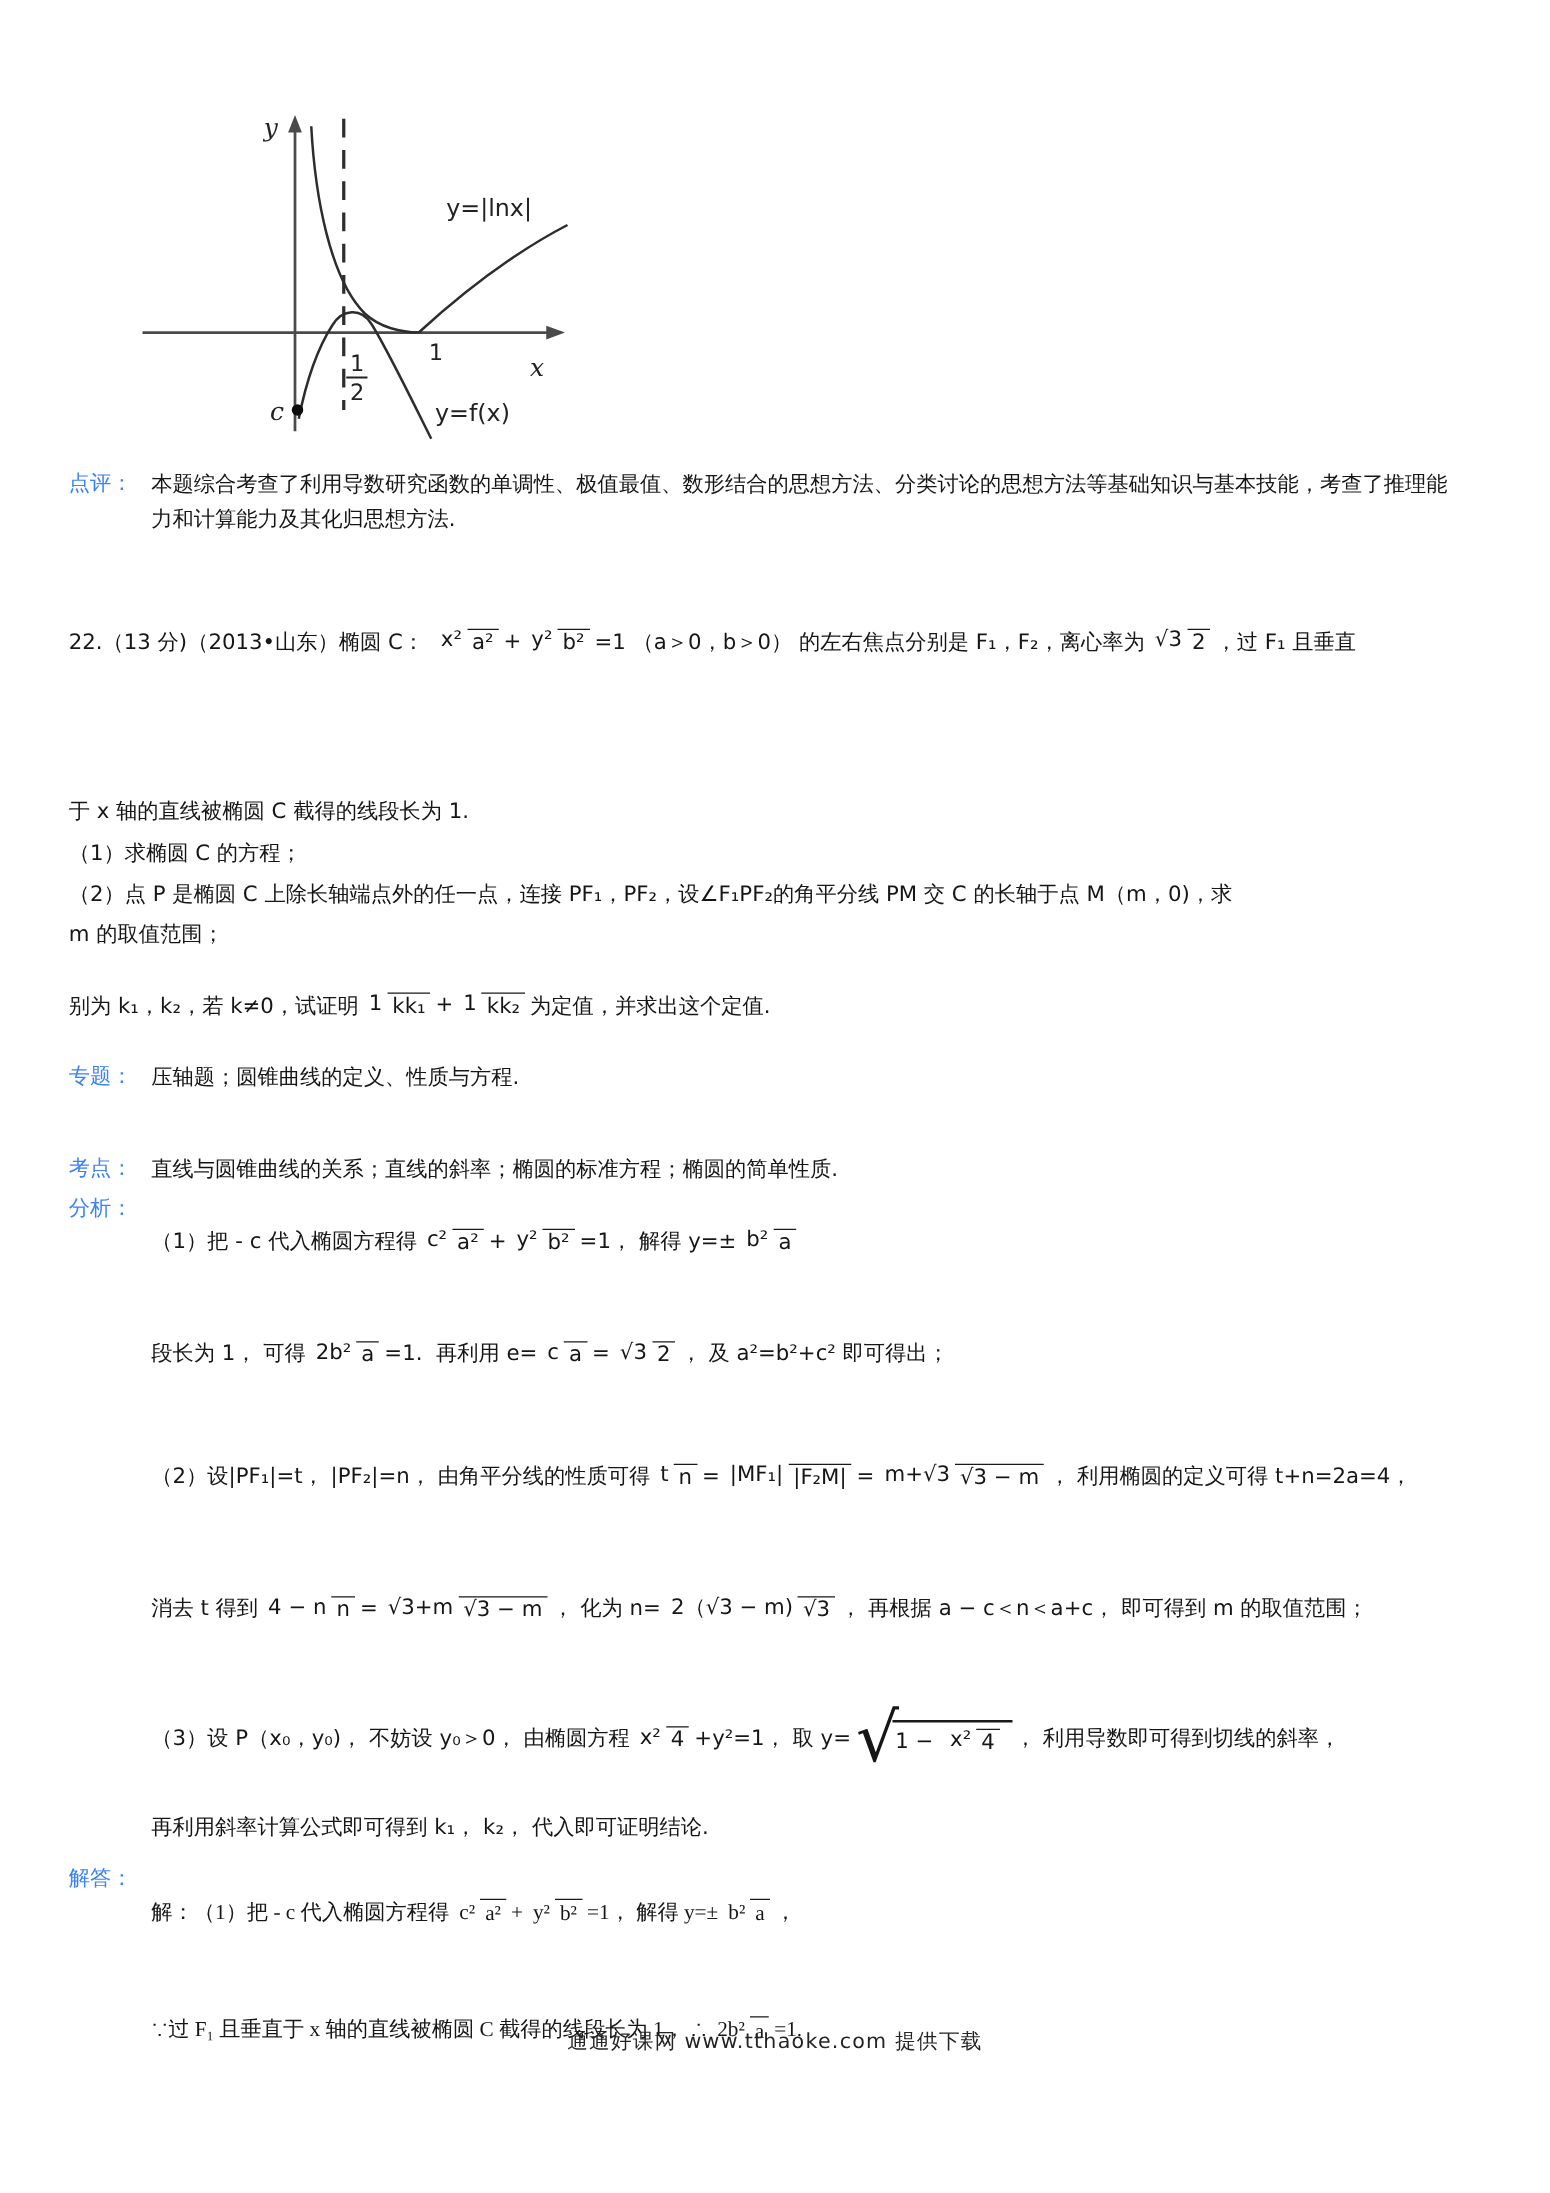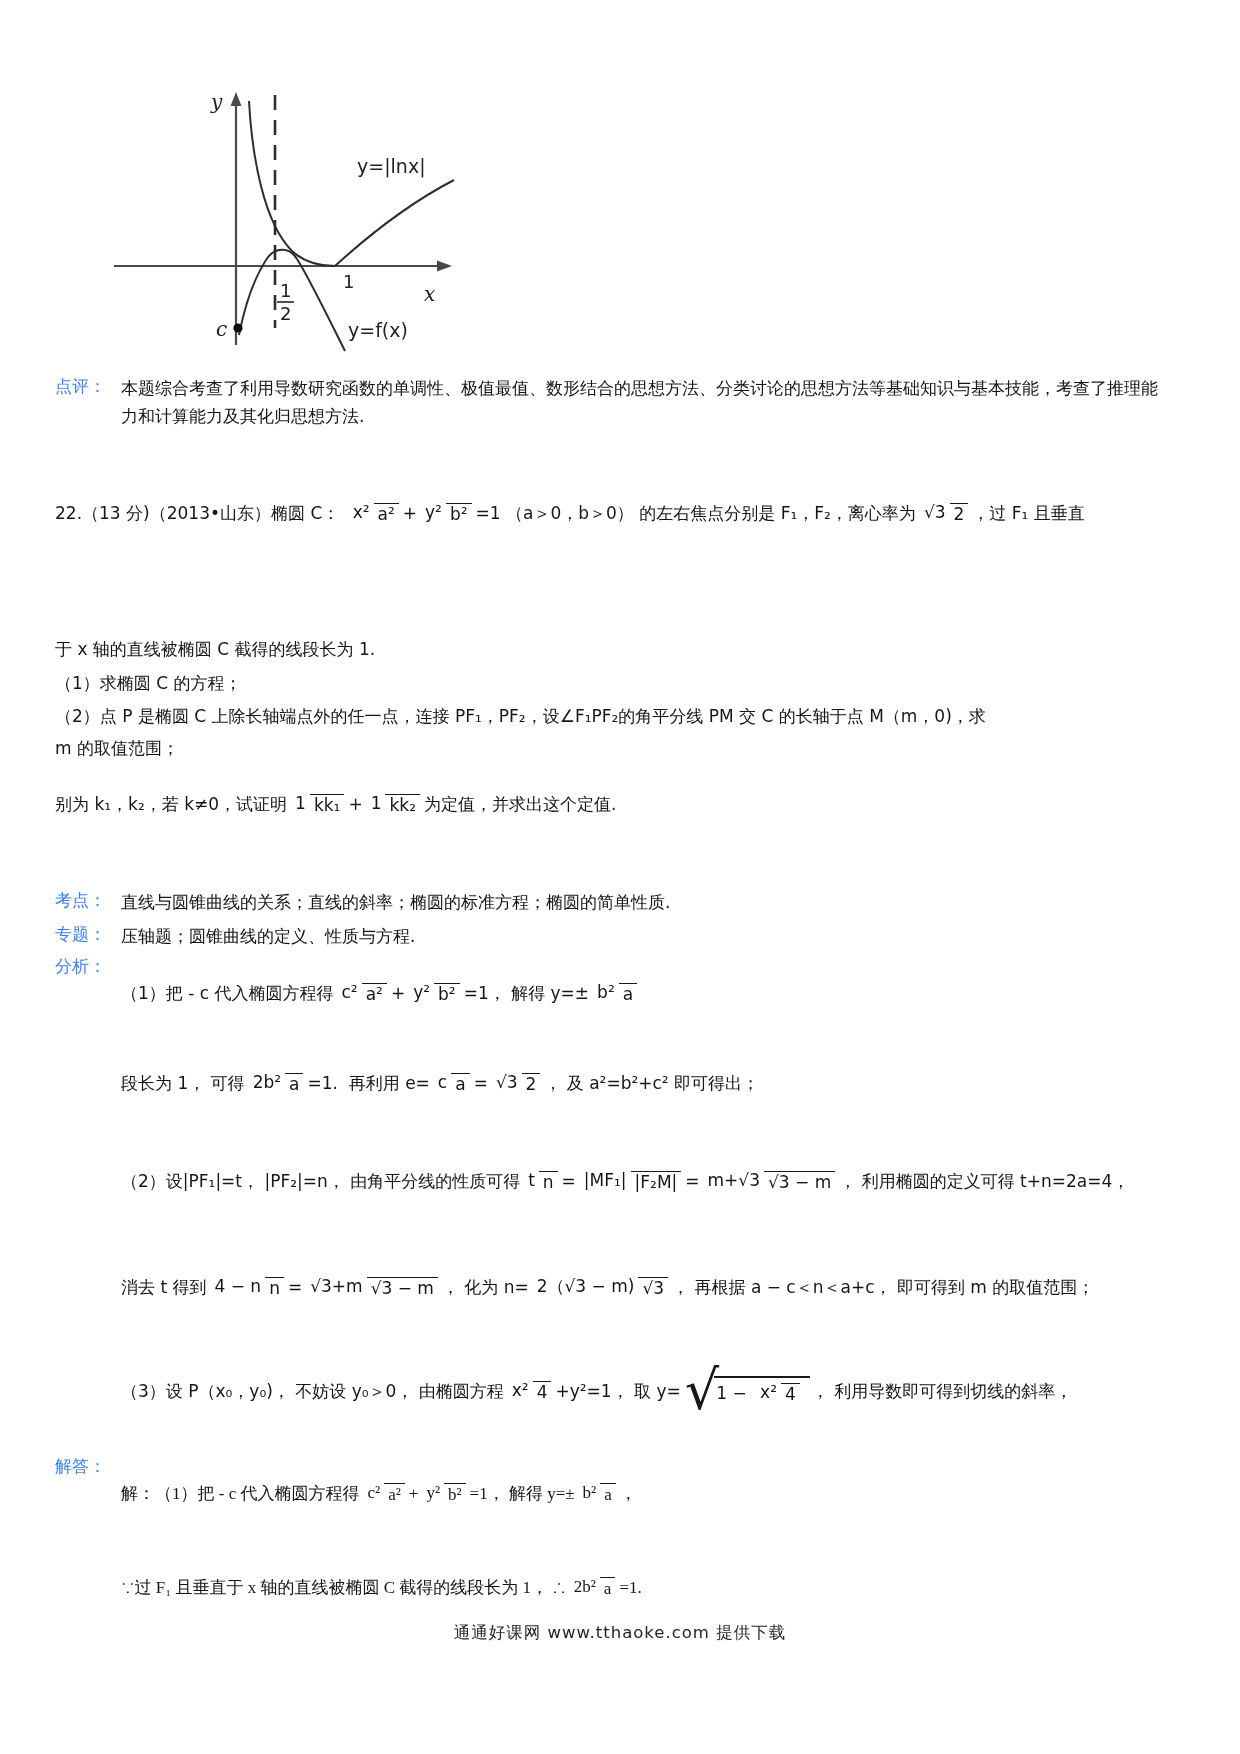--- a/index.html
+++ b/index.html
@@ -113,27 +113,27 @@
         </span>
       <span class="txt">+</span>
       <span class="frac">
           <span class="num">1</span>
           <span class="den">kk₂</span>
         </span>
       <span class="txt">为定值，并求出这个定值.</span>
     </div>
   </div>
 
+  <div class="row mt6">
+    <span class="lbl">专题：</span>
+    <p class="content">压轴题；圆锥曲线的定义、性质与方程.</p>
+  </div>
   <div class="row mt46">
     <span class="lbl">考点：</span>
     <p class="content">直线与圆锥曲线的关系；直线的斜率；椭圆的标准方程；椭圆的简单性质.</p>
-  </div>
-  <div class="row mt6">
-    <span class="lbl">专题：</span>
-    <p class="content">压轴题；圆锥曲线的定义、性质与方程.</p>
   </div>
 
   <div class="row mt4">
     <span class="lbl">分析：</span>
     <div class="content">
 
       <div class="fline fr-tall">
         <span class="txt">（1）把 - c 代入椭圆方程得</span>
         <span class="frac">
             <span class="num">c²</span>
@@ -221,20 +221,21 @@
             <span class="txt">1 − </span>
             <span class="frac">
                 <span class="num">x²</span>
                 <span class="den">4</span>
               </span>
           </span>
         </span>
         <span class="txt">， 利用导数即可得到切线的斜率，</span>
       </div>
 
+      <div class="tline mt10">再利用斜率计算公式即可得到 k₁， k₂， 代入即可证明结论.</div>
     </div>
   </div>
 
   <div class="row mt16">
     <span class="lbl">解答：</span>
     <div class="content">
       <div class="fline fr-tall">
         <span class="txt">解：（1）把 - c 代入椭圆方程得</span>
         <span class="frac">
             <span class="num">c²</span>

